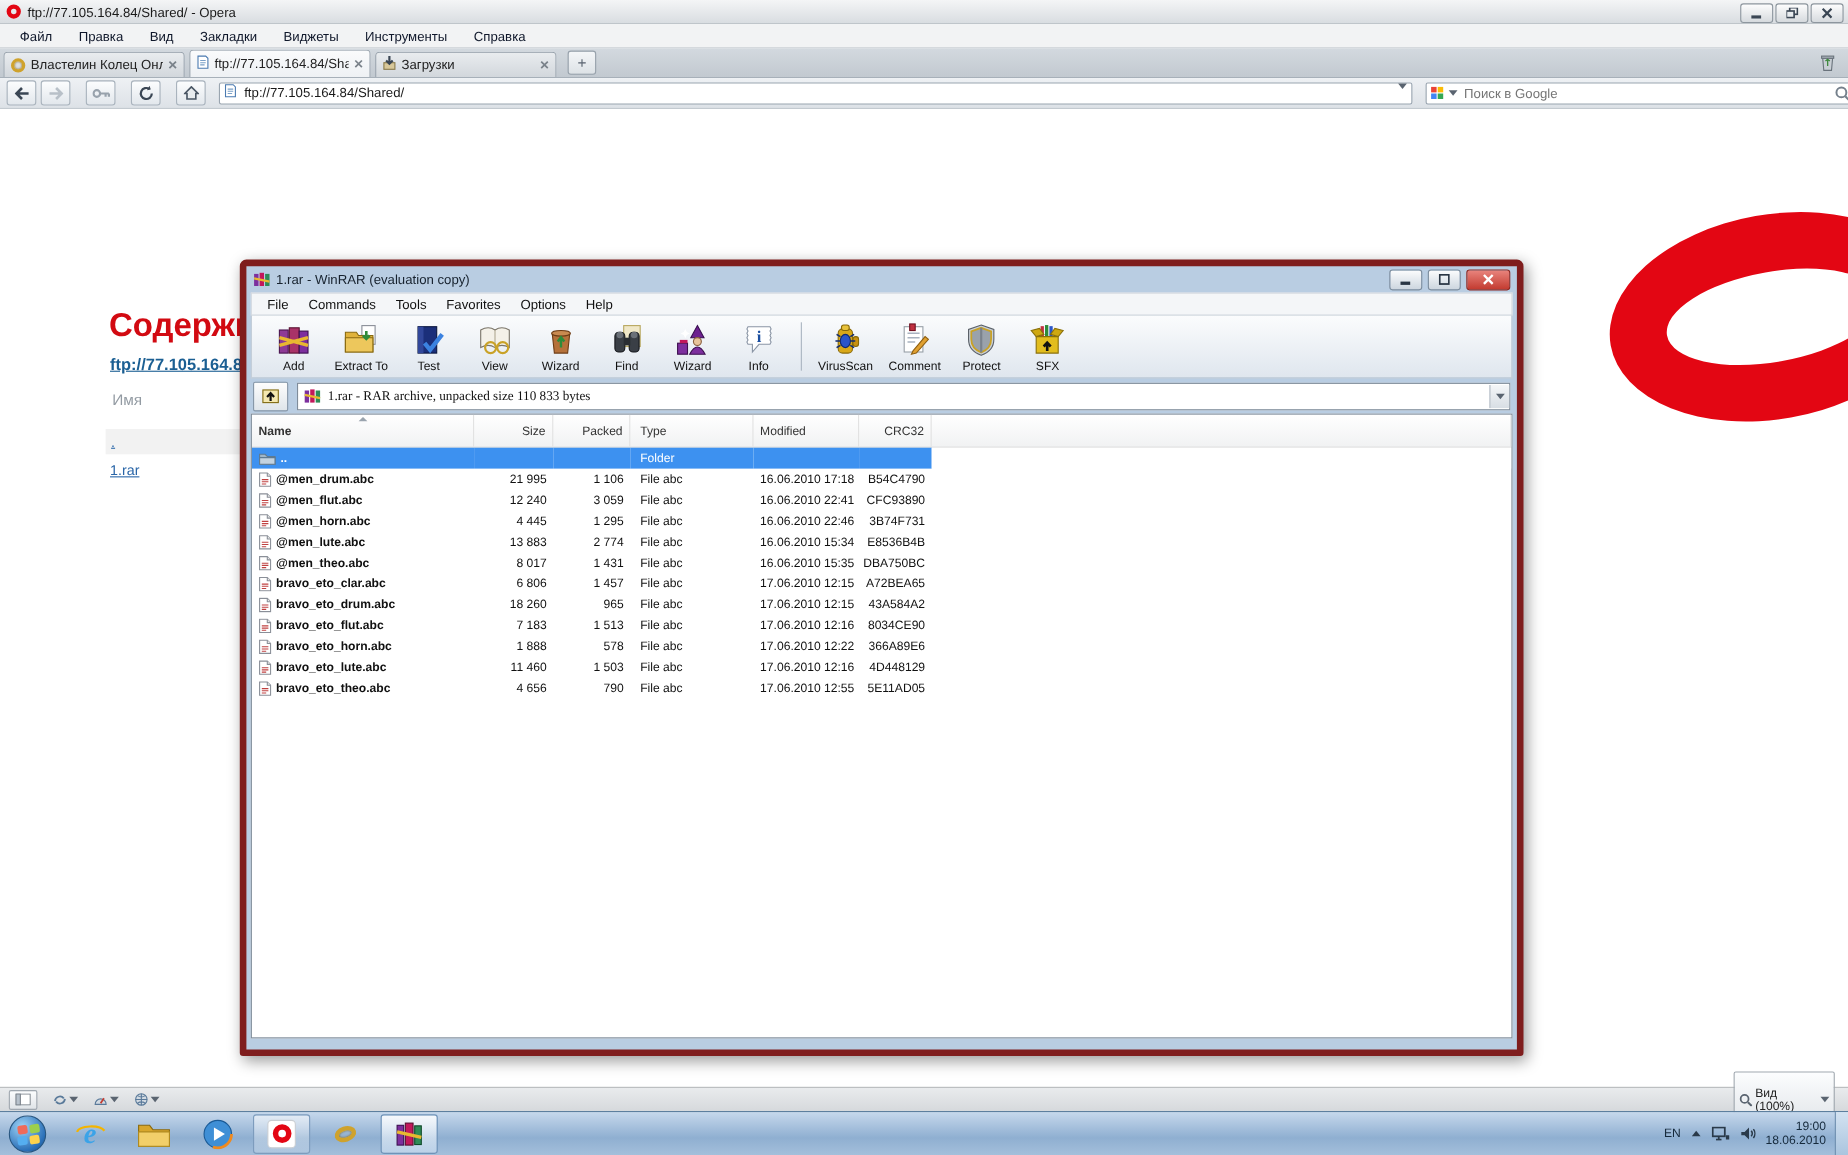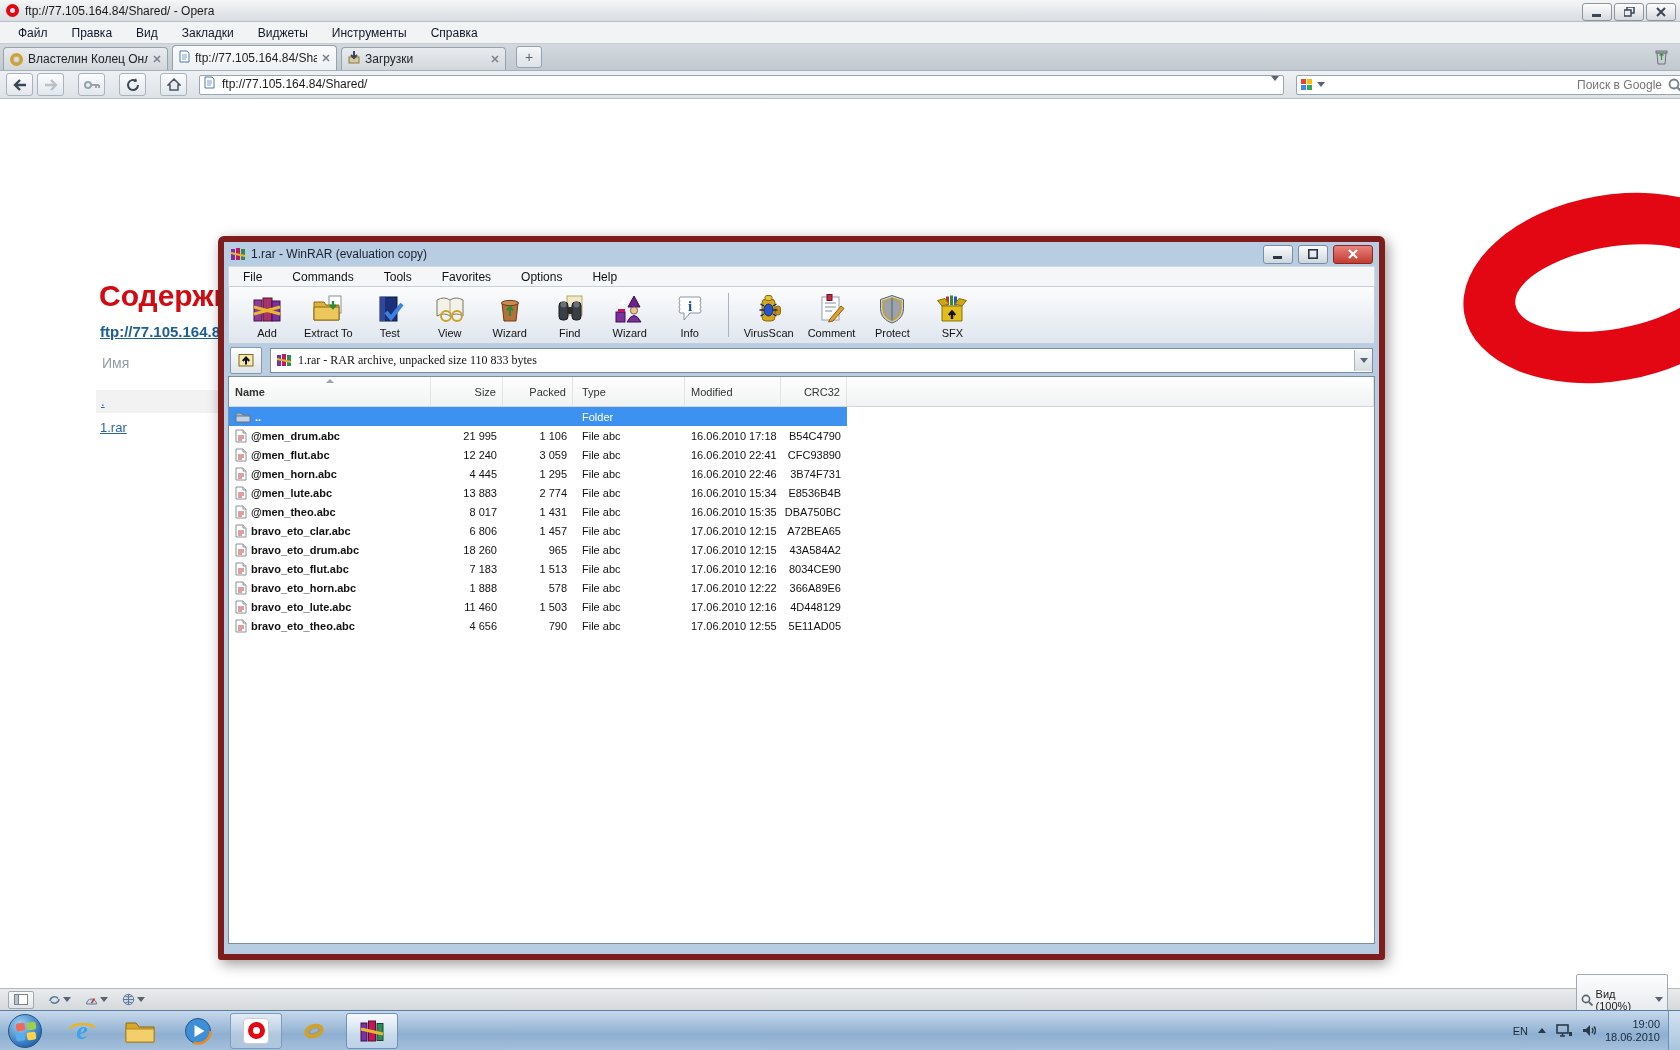--- a/index.html
+++ b/index.html
@@ -36,21 +36,21 @@
              background:linear-gradient(#eef1f4,#dde2e7);border-bottom:1px solid #b6bec6;
              display:flex;align-items:center;padding:0 6px;box-sizing:border-box;gap:4px;}
   .navbtn{width:25px;height:21px;border:1px solid #a9b3bd;border-radius:3px;
           background:linear-gradient(#fcfdfe,#e2e7ec);display:flex;align-items:center;justify-content:center;flex:none;}
   .gap6{width:6px;flex:none;}
   .addr{flex:none;width:1085px;height:20px;margin-left:8px;background:#fff;border:1px solid #9aa5b0;border-radius:2px;
         display:flex;align-items:flex-start;padding:0 4px;gap:5px;box-sizing:border-box;}
   .addr input{flex:1;border:none;outline:none;font:12px "Liberation Sans",sans-serif;color:#1a1a1a;background:transparent;}
   .search{flex:none;width:390px;height:20px;margin-left:8px;background:#fff;border:1px solid #9aa5b0;border-radius:2px;
           display:flex;align-items:center;padding:0 3px;gap:4px;box-sizing:border-box;}
-  .search input{flex:1;border:none;outline:none;font:12px "Liberation Sans",sans-serif;color:#000000;background:transparent;text-align:right;}
+  .search input{flex:1;border:none;outline:none;font:12px "Liberation Sans",sans-serif;color:#000000;background:transparent;}
   .caret{width:0;height:0;border-left:4px solid transparent;border-right:4px solid transparent;border-top:5px solid #5a6470;}
   
   .b-page{position:absolute;left:0;top:99px;width:1680px;height:889px;background:#fff;overflow:hidden;}
   .bigO{position:absolute;left:1462px;top:96px;width:300px;height:186px;border:52px solid #e30613;
         border-radius:50%;box-sizing:border-box;transform:rotate(-10deg);}
   .p-head{position:absolute;left:99px;top:180px;font-size:30px;font-weight:bold;color:#d20a12;}
   .p-link{position:absolute;left:100px;top:224px;font-size:15px;font-weight:bold;color:#1b5f93;text-decoration:underline;white-space:nowrap;}
   .p-name{position:absolute;left:102px;top:256px;font-size:14px;color:#939ba3;}
   .p-band{position:absolute;left:96px;top:291px;width:700px;height:23px;background:#f2f2f2;}
   .p-dot{position:absolute;left:101px;top:295px;font-size:13px;color:#2a66a8;text-decoration:underline;}
@@ -58,21 +58,21 @@
   
   .winrar{position:absolute;left:218px;top:236px;width:1167px;height:724px;background:#b9cde2;
           border:6px solid #7f1d1d;border-radius:6px 6px 3px 3px;box-sizing:border-box;
           box-shadow:3px 4px 14px rgba(0,0,0,.4);padding:0 4px 4px;z-index:5;}
   .wr-titlebar{height:24px;display:flex;align-items:center;gap:5px;padding:0 2px;}
   .wr-title-text{flex:1;font-size:12px;color:#17222e;}
   .wrc{width:28px;height:17px;border:1px solid #7d8d9d;border-radius:3px;
        background:linear-gradient(#fbfcfd,#cdd6df);display:flex;align-items:center;justify-content:center;}
   .wrc.close{background:linear-gradient(#e8837c,#c33b30);border-color:#8e2620;width:38px;}
   .wr-menubar{height:19px;background:#f4f6f8;border:1px solid #d4dae0;border-bottom:1px solid #c8cfd6;
-              display:flex;align-items:center;gap:14px;padding-left:6px;font-size:12px;color:#111;}
+              display:flex;align-items:center;gap:2px;padding-left:6px;font-size:12px;color:#111;}
   .wr-menubar span{padding:1px 8px;}
   .wr-toolbar{height:56px;background:linear-gradient(#fbfcfd,#dfe6ee);border:1px solid #c5ced8;border-top:none;
               display:flex;align-items:center;padding-left:8px;}
   .wr-btn{width:auto;min-width:46px;padding:2px 7px 1px;display:flex;flex-direction:column;align-items:center;gap:2px;}
   .wr-btn .ic{width:32px;height:32px;}
   .wr-btn .tl{font-size:11px;color:#111;white-space:nowrap;}
   .wr-sep{width:1px;height:44px;background:#a9b4c0;margin:0 8px;}
   .wr-addr{height:32px;display:flex;align-items:center;gap:8px;padding:3px 2px;box-sizing:border-box;}
   .upbtn{width:30px;height:25px;border:1px solid #8898a8;border-radius:2px;
          background:linear-gradient(#fdfdfd,#dfe5ea);display:flex;align-items:center;justify-content:center;}

